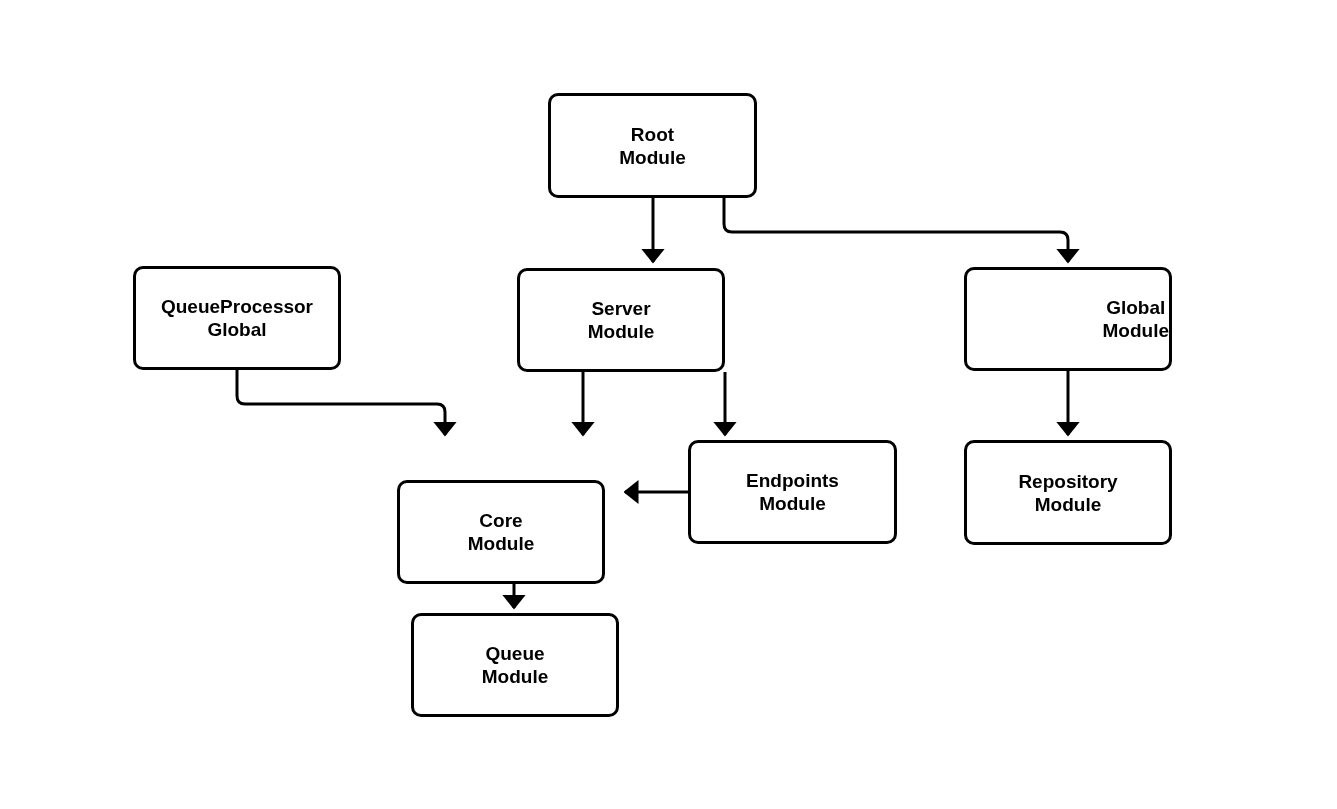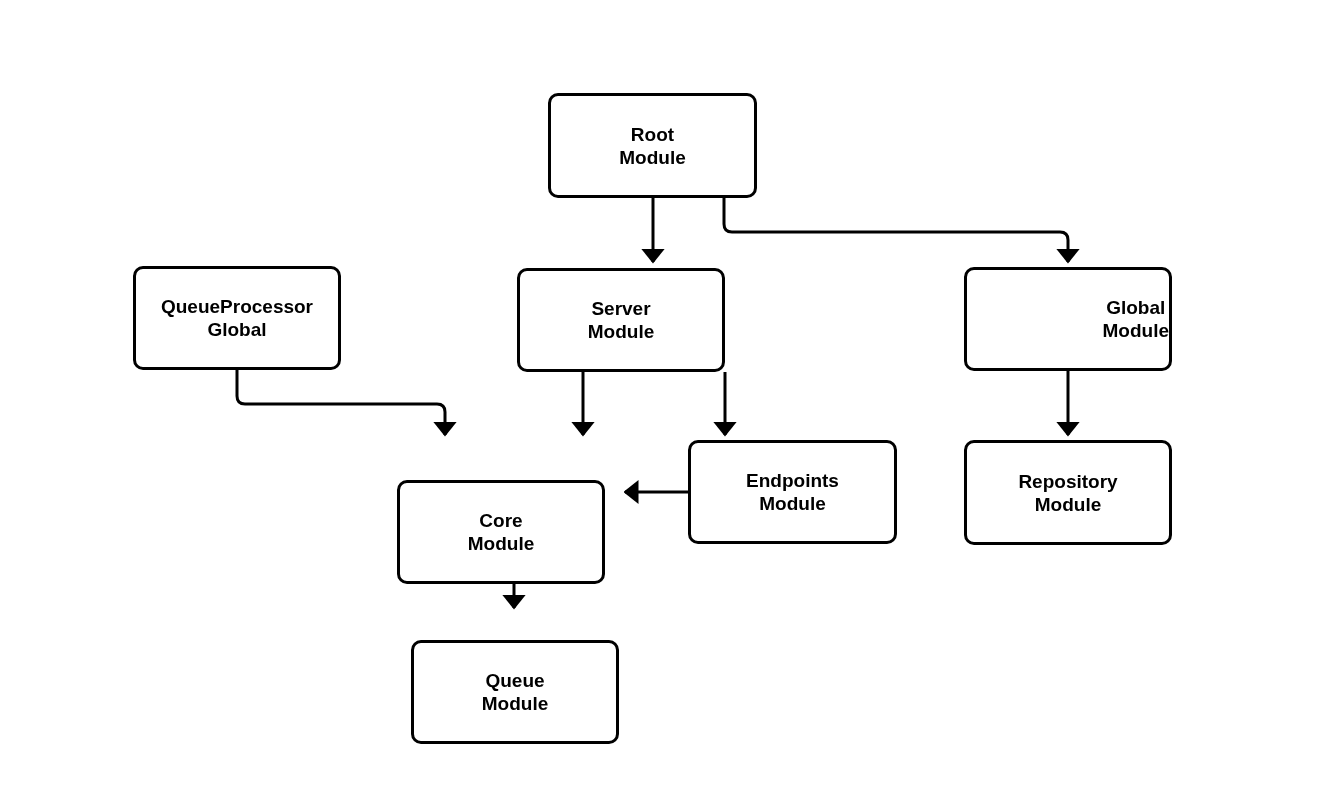--- a/index.html
+++ b/index.html
@@ -99,18 +99,18 @@
   <div class="node" style="left:688px; top:440px; width:209px; height:104px;">
     <span class="node-label">Endpoints
 Module</span>
   </div>
 
   <div class="node" style="left:964px; top:440px; width:208px; height:105px;">
     <span class="node-label">Repository
 Module</span>
   </div>
 
-  <div class="node" style="left:411px; top:640px; width:208px; height:104px;">
+  <div class="node" style="left:411px; top:613px; width:208px; height:104px;">
     <span class="node-label">Queue
 Module</span>
   </div>
 
 </div>
 
 </body></html>

